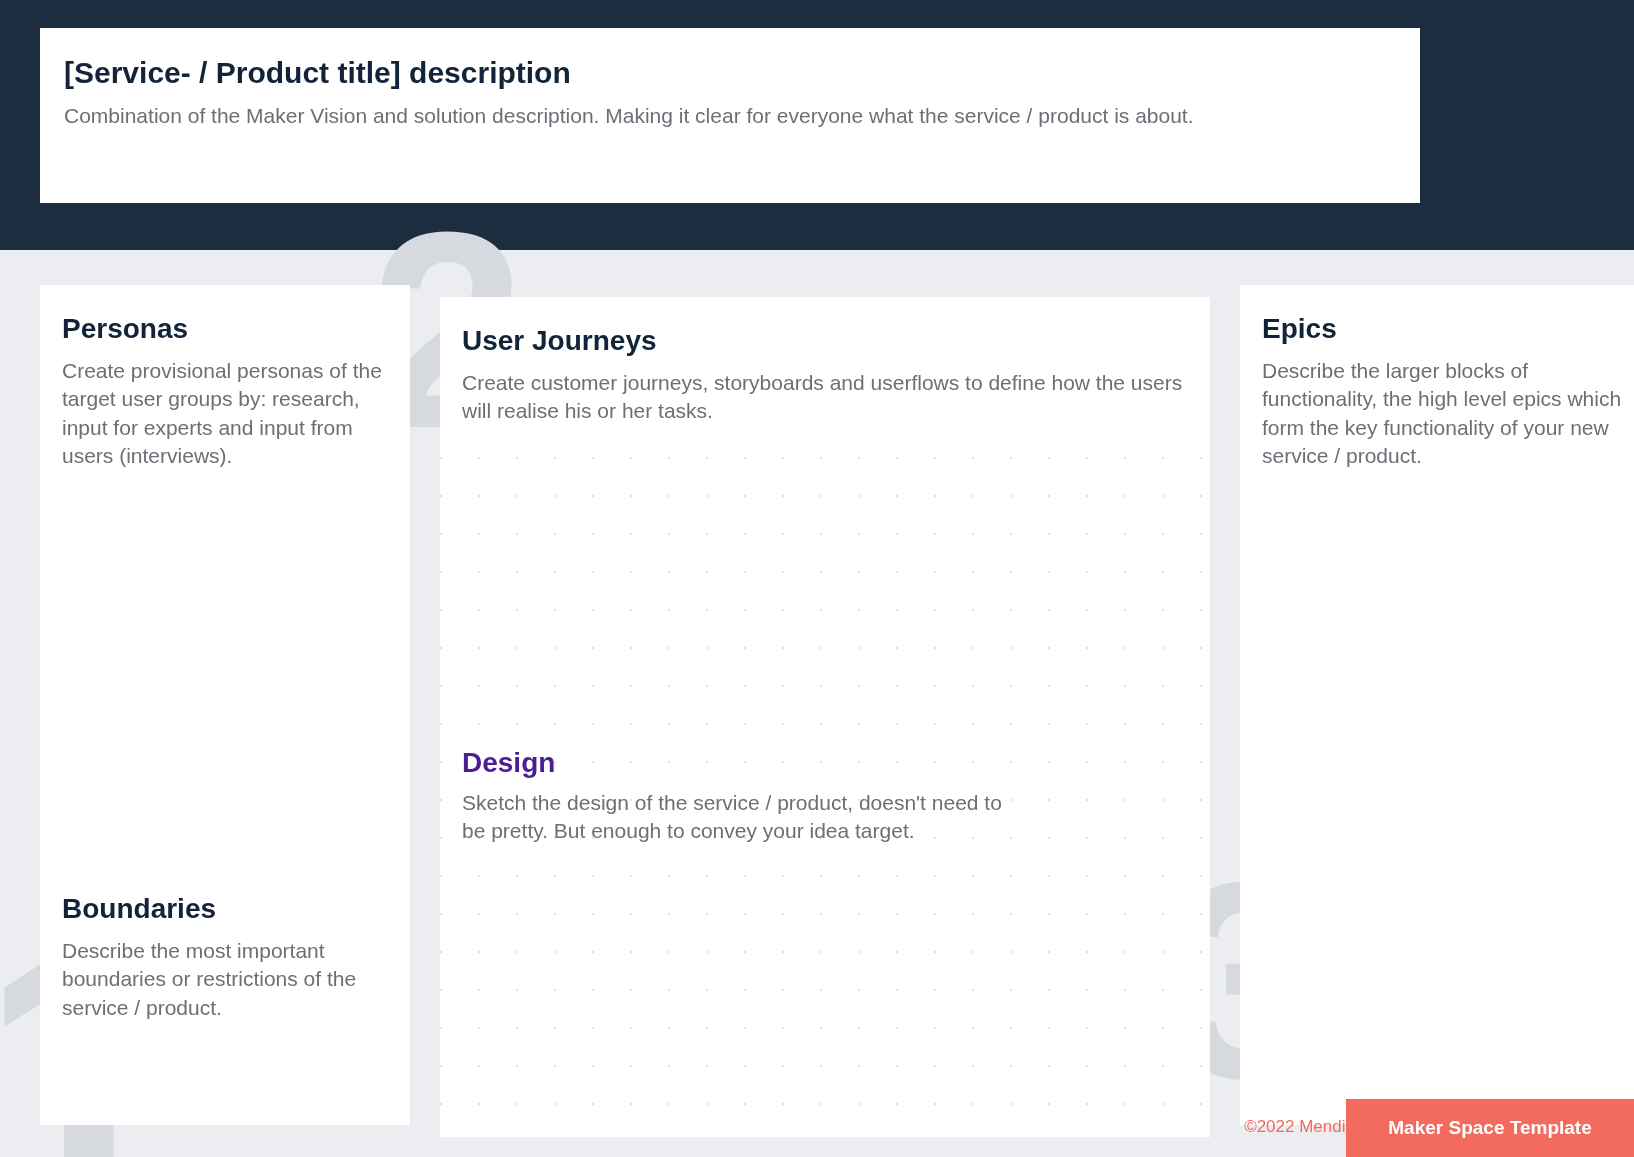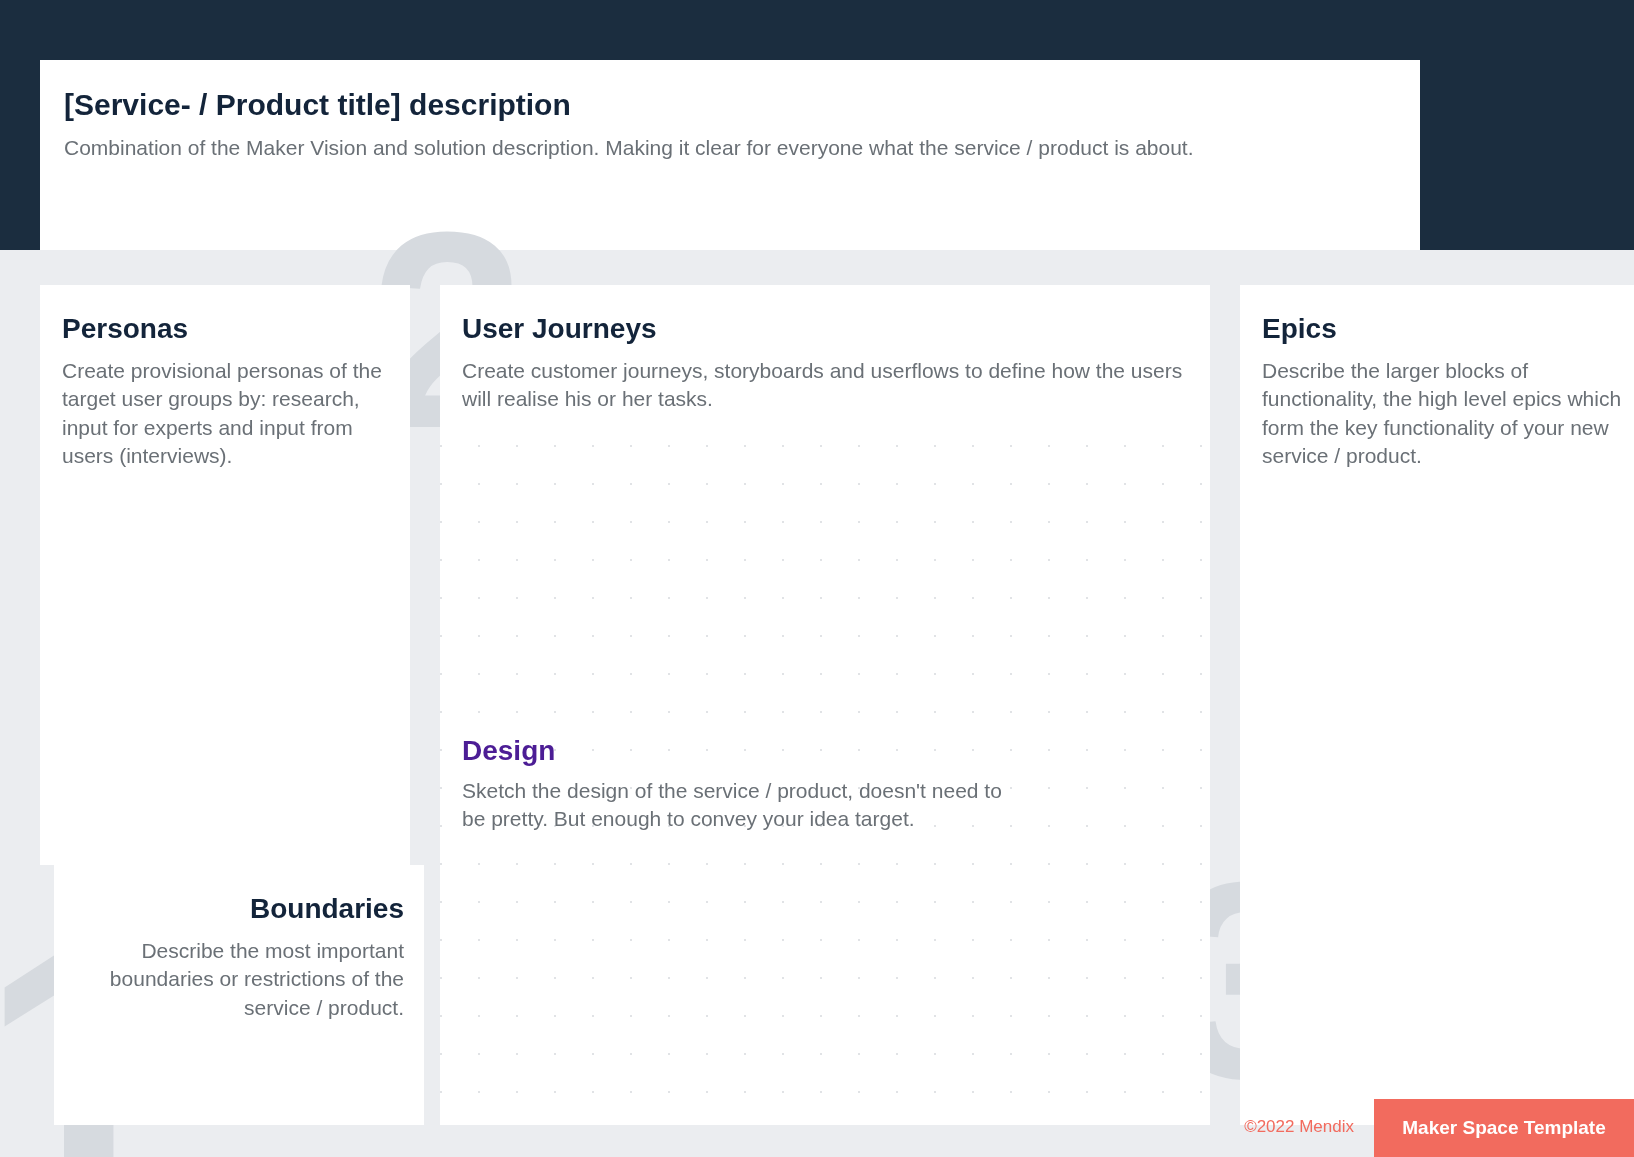--- a/index.html
+++ b/index.html
@@ -22,24 +22,23 @@
     position: absolute;
     left: 0; top: 0;
     width: 1634px;
     height: 250px;
     background: #1b2d3f;
   }
   .header-card {
     position: absolute;
     left: 40px; top: 28px;
     width: 1380px;
-    height: 195px;
+    height: 175px;
     background: #ffffff;
     padding: 28px 36px 16px 24px;
-    margin-top: 32px;
   }
   .header-title {
     font-size: 30px;
     font-weight: 700;
     color: #13243a;
     margin-bottom: 12px;
   }
   .header-sub {
     font-size: 21px;
     color: #6a7076;
@@ -95,24 +94,24 @@
     margin-bottom: 12px;
   }
   .card p {
     font-size: 21px;
     color: #6a7076;
     line-height: 1.35;
   }
 
   
   .personas   { left: 40px; top: 35px;  width: 370px; height: 580px; }
-  .boundaries { left: 54px; top: 615px; width: 370px; height: 260px; text-align: right; }
-
-  
-  .journeys   { left: 440px; top: 35px; width: 770px; height: 840px; }
+  .boundaries { left: 40px; top: 615px; width: 370px; height: 260px; }
+
+  
+  .journeys   { left: 440px; top: 47px; width: 770px; height: 840px; }
   .journeys .grid {
     position: absolute;
     left: 0; top: 130px;
     width: 100%;
     height: calc(100% - 130px);
     background-image: radial-gradient(circle, #c8ccd1 1.5px, transparent 1.5px);
     background-size: 38px 38px;
     background-position: 20px 12px;
     opacity: 0.55;
   }
@@ -140,21 +139,21 @@
   .copyright {
     position: absolute;
     right: 280px;
     bottom: 20px;
     font-size: 17px;
     color: #f26b5e;
   }
   .footer-badge {
     position: absolute;
     right: 0; bottom: 0;
-    width: 260px;
+    width: 288px;
     height: 58px;
     background: #f26b5e;
     color: #ffffff;
     font-size: 19px;
     font-weight: 600;
     display: flex;
     align-items: center;
     justify-content: center;
   }
 </style>

